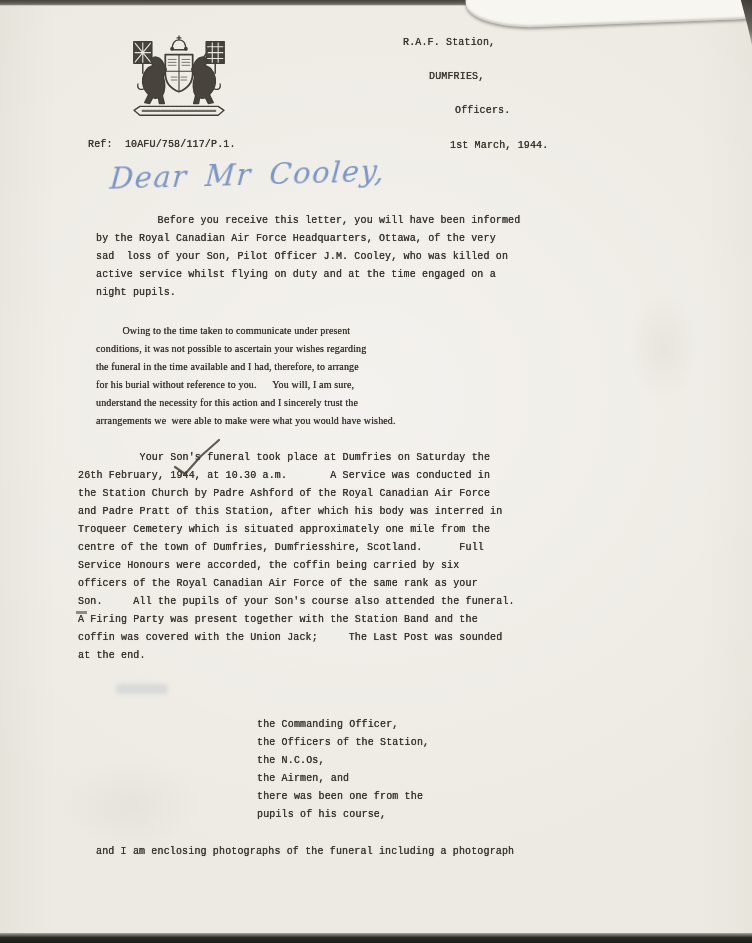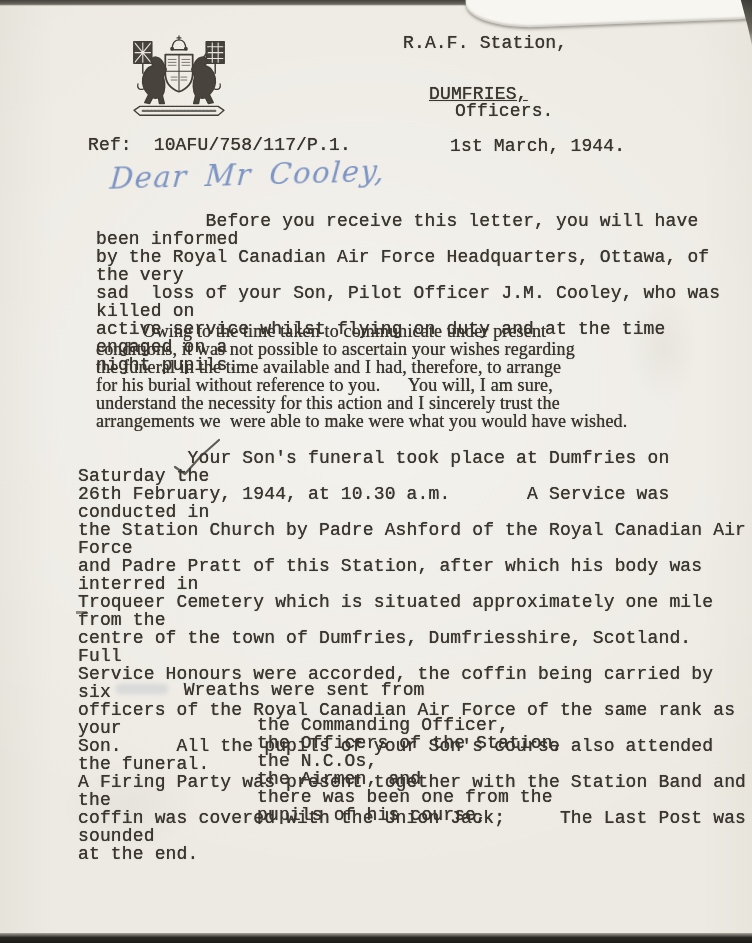--- a/index.html
+++ b/index.html
@@ -27,25 +27,25 @@
   .smudge{position:absolute;left:116px;top:684px;width:52px;height:10px;
     background:rgba(135,148,172,.22);filter:blur(2px);border-radius:4px;}
   .artifact-dash{position:absolute;left:76px;top:611px;width:11px;height:3px;
     background:rgba(62,58,50,.55);filter:blur(.4px);}
   .blotch-a{position:absolute;left:628px;top:292px;width:70px;height:110px;
     background:radial-gradient(closest-side,rgba(186,182,172,.16),rgba(186,182,172,0));}
   .blotch-b{position:absolute;left:60px;top:760px;width:140px;height:90px;
     background:radial-gradient(closest-side,rgba(186,182,172,.14),rgba(186,182,172,0));}
 
   
-  .typed{position:absolute;font-size:18px;line-height:18px;letter-spacing:.15px;
+  .typed{position:absolute;font-size:10px;line-height:18px;letter-spacing:.15px;
     white-space:pre-wrap;color:#3a362f;
     text-shadow:0 0 .6px rgba(48,44,38,.85),0 0 1.6px rgba(48,44,38,.22);}
   .lh-station{left:403px;top:34px;}
-  .lh-city{left:429px;top:85px;text-decoration:underline;}
+  .lh-city{left:429px;top:68px;}
   .lh-country{left:455px;top:102px;}
   .lh-date{left:438px;top:137px;margin-left:12px;}
   .lh-ref{left:88px;top:136px;
     text-decoration-thickness:1.4px;text-underline-offset:4px;}
   .p1{left:96px;top:212px;}
   .p2{left:96px;top:322px;font-family:Liberation Serif, serif;}
   .p3{left:78px;top:449px;}
   .wreaths-intro{left:96px;top:681px;}
   .wreaths-list{left:257px;top:716px;}
   .closing{left:96px;top:843px;}
@@ -129,23 +129,23 @@
 Son.     All the pupils of your Son's course also attended the funeral.
 A Firing Party was present together with the Station Band and the
 coffin was covered with the Union Jack;     The Last Post was sounded
 at the end.</div>
 
   <svg class="tick" viewBox="0 0 54 46" width="54" height="46">
     <path d="M5 31 L15 38 L31 20 L49 4" stroke="#403c35" stroke-width="2.2" fill="none" stroke-linecap="round" stroke-linejoin="round"></path>
   </svg>
 
   <div class="smudge"></div>
-  <div class="typed wreaths-intro">        Wreaths were sent from</div>
   <div class="typed wreaths-list">the Commanding Officer,
 the Officers of the Station,
 the N.C.Os,
 the Airmen, and
 there was been one from the
 pupils of his course,</div>
+  <div class="typed closing">and I am enclosing photographs of the funeral including a photograph</div>
 
   <div class="artifact-dash"></div>
   <div class="bottom-bar"></div>
 </div>
 
 </body></html>

